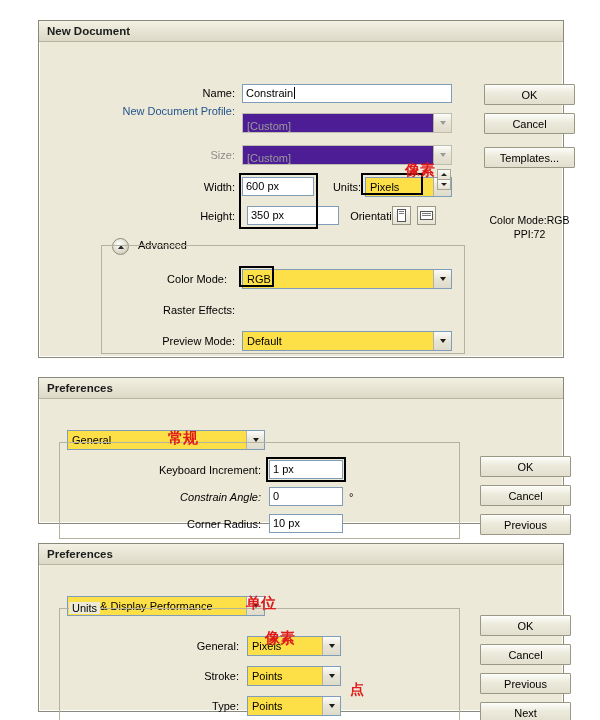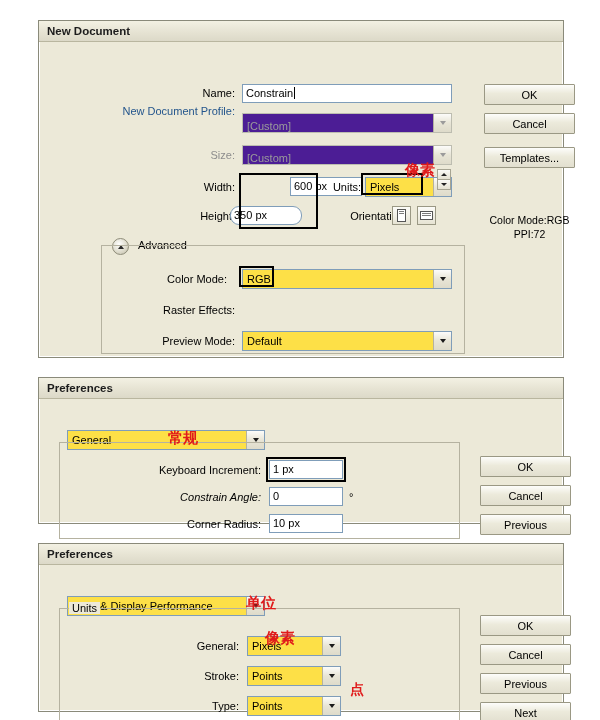--- a/index.html
+++ b/index.html
@@ -256,34 +256,34 @@
 
       <div class="lbl grey" style="left:100px; top:107px; width:96px;">Size:</div>
       <div class="combo disabled" style="left:203px; top:103px; width:210px;">
         <span class="cval">[Custom]</span>
         <span class="cbtn">
             <span class="arrow-dn"></span>
           </span>
       </div>
 
       <div class="lbl" style="left:100px; top:139px; width:96px;">Width:</div>
-      <div class="txt" style="left:203px; top:135px; width:72px;margin-left:48px;">
+      <div class="txt" style="left:203px; top:135px; width:72px;">
         <span>600 px</span>
       </div>
 
       <div class="lbl" style="left:282px; top:139px; width:40px;">Units:</div>
       <div class="combo" style="left:326px; top:135px; width:87px;">
         <span class="cval">Pixels</span>
         <span class="cbtn">
             <span class="arrow-dn"></span>
           </span>
       </div>
 
       <div class="lbl" style="left:100px; top:168px; width:96px;">Height:</div>
-      <div class="txt" style="left:191px; top:164px; width:72px;border-radius:9px;">
+      <div class="txt" style="left:208px; top:164px; width:92px;">
         <span>350 px</span>
       </div>
 
       <div class="lbl" style="left:282px; top:168px; width:86px;">Orientation:</div>
       <div class="orient" style="left:353px; top:164px;">
         <svg width="11" height="13" viewBox="0 0 11 13">
           <rect x="1.5" y="0.5" width="8" height="12" fill="#fff" stroke="#555"></rect>
           <rect x="3" y="2" width="5" height="1" fill="#7c7c7c"></rect>
           <rect x="3" y="4" width="5" height="1" fill="#7c7c7c"></rect>
         </svg>

